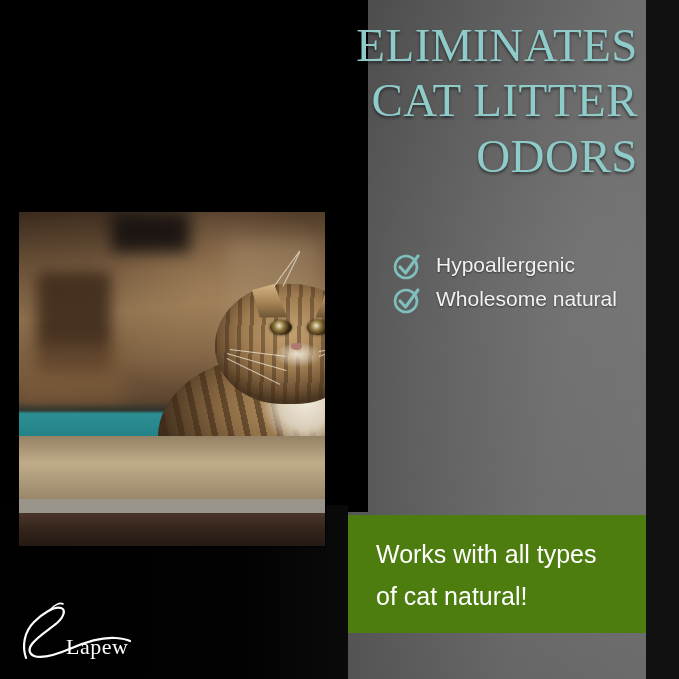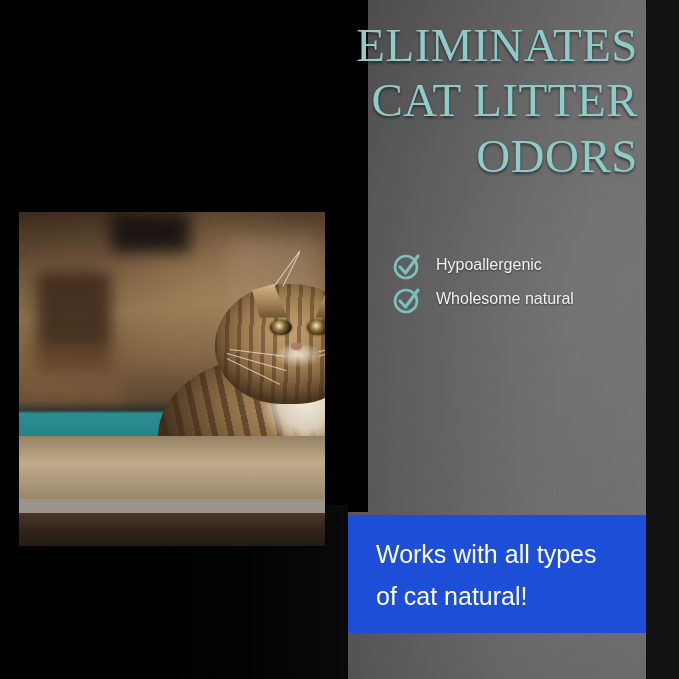--- a/index.html
+++ b/index.html
@@ -303,35 +303,35 @@
   .check-icon {
     flex: 0 0 auto;
     width: 30px;
     height: 30px;
     margin-right: 14px;
     margin-top: 1px;
   }
   .check-icon.spacer { visibility: hidden; }
   .bullet-text {
     color: #f2f2f2;
-    font-size: 16px;
+    font-size: 21px;
     line-height: 30px;
     font-family: "Liberation Sans", sans-serif;
     text-shadow: 0 1px 2px rgba(0,0,0,0.5);
     white-space: nowrap;
   }
 
   
   .bottom-box {
     position: absolute;
     left: 348px;
     top: 515px;
     width: 331px;
     height: 118px;
-    background: #1d4ed8;
+    background: #4d7c0f;
     padding: 18px 0 0 28px;
     box-sizing: border-box;
   }
   .bottom-box-line {
     color: #ffffff;
     font-size: 25px;
     line-height: 42px;
     font-family: "Liberation Sans", sans-serif;
     white-space: nowrap;
   }
@@ -430,14 +430,21 @@
 
 
 
   </div>
 
   <div class="bottom-box">
     <div class="bottom-box-line">Works with all types</div>
     <div class="bottom-box-line">of cat natural!</div>
   </div>
 
+  <div class="logo">
+    <svg width="150" height="66" viewBox="0 0 150 66">
+      <path d="M6 62 C2 50 4 36 14 26 C22 18 34 10 41 12 C46 13.5 44 21 37 27 C28 34.5 18 40 12 48 C8 53 9 58 14 60 C22 63 38 58 52 52 C68 45 84 41 96 42 C104 42.6 108 44 110 45" fill="none" stroke="#ffffff" stroke-width="2.2" stroke-linecap="round"></path>
+      <path d="M30 14 C34 9 40 6 43 8" fill="none" stroke="#ffffff" stroke-width="1.6" stroke-linecap="round"></path>
+    </svg>
+    <div class="logo-word">Lapew</div>
+  </div>
 
 </div>
 
 </body></html>

